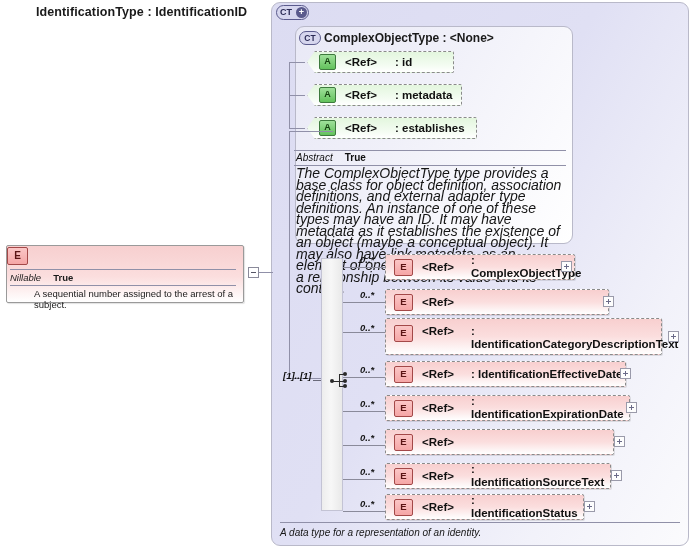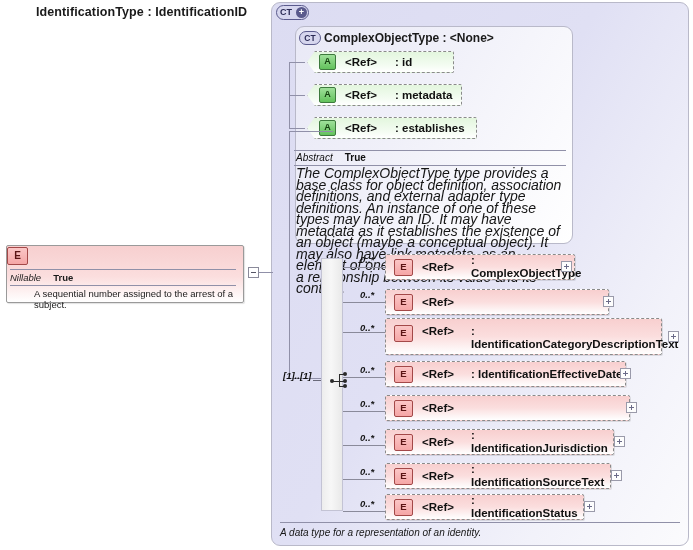--- a/index.html
+++ b/index.html
@@ -554,29 +554,29 @@
   <span class="ref-label">&lt;Ref&gt;</span>
   <span class="ref-name">: IdentificationEffectiveDate</span>
 </div>
 <div class="ref-plus" style="left:620px; top:368px;"></div>
 
 <div class="ref-stub" style="left:343px; top:411px; width:42px;"></div>
 <div class="ref-mult" style="left:360px; top:398px;">0..*</div>
 <div class="ref-row" style="left:385px; top:395px; width:245px; height:26px;">
   <span class="badge-e">E</span>
   <span class="ref-label">&lt;Ref&gt;</span>
+  <span class="ref-name">: IdentificationExpirationDate</span>
 </div>
 <div class="ref-plus" style="left:626px; top:402px;"></div>
 
 <div class="ref-stub" style="left:343px; top:445px; width:42px;"></div>
 <div class="ref-mult" style="left:360px; top:432px;">0..*</div>
 <div class="ref-row" style="left:385px; top:429px; width:229px; height:26px;">
   <span class="badge-e">E</span>
   <span class="ref-label">&lt;Ref&gt;</span>
-  <span class="ref-name">: IdentificationJurisdiction</span>
 </div>
 <div class="ref-plus" style="left:614px; top:436px;"></div>
 
 <div class="ref-stub" style="left:343px; top:479px; width:42px;"></div>
 <div class="ref-mult" style="left:360px; top:466px;">0..*</div>
 <div class="ref-row" style="left:385px; top:463px; width:226px; height:26px;">
   <span class="badge-e">E</span>
   <span class="ref-label">&lt;Ref&gt;</span>
   <span class="ref-name">: IdentificationSourceText</span>
 </div>

